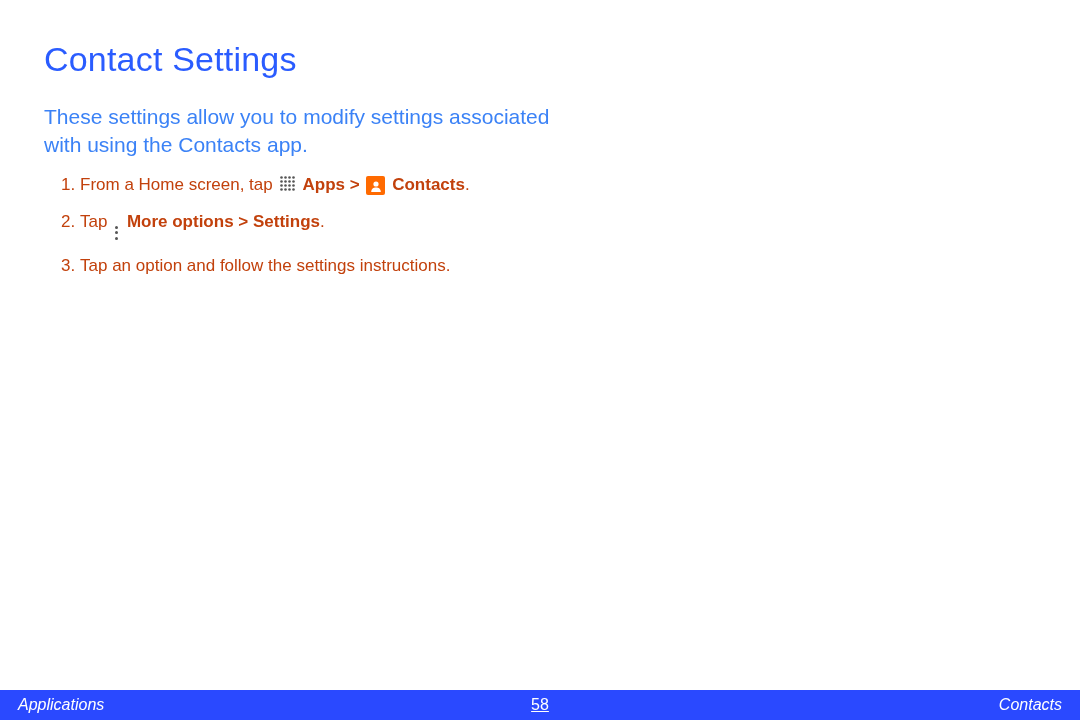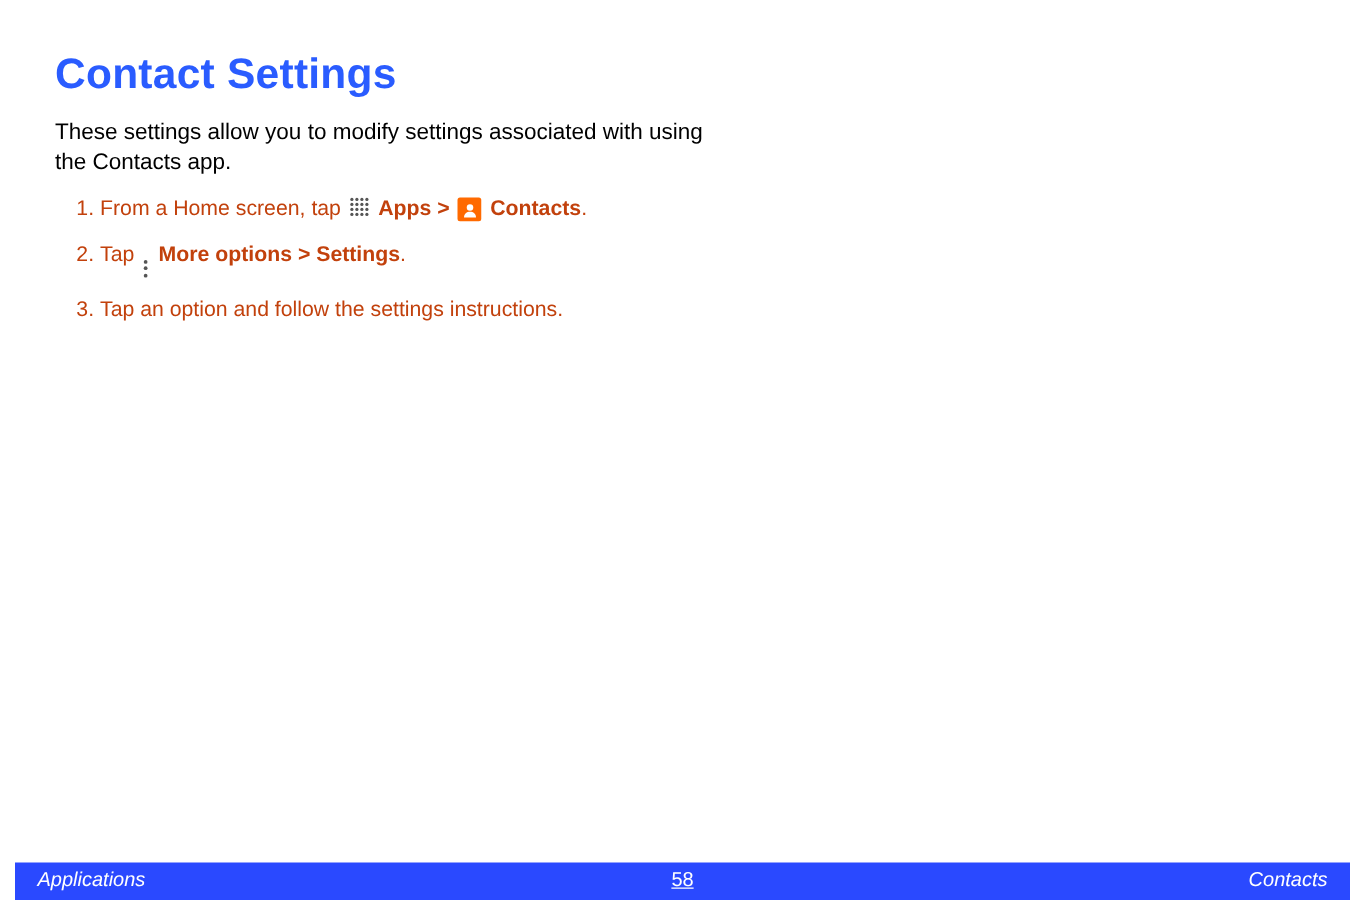--- a/index.html
+++ b/index.html
@@ -6,27 +6,27 @@
     html, body { width: 1080px; height: 720px; font-family: Arial, Helvetica, sans-serif; background: #fff; }
     .page {
       width: 1080px;
       height: 720px;
       position: relative;
       padding: 40px 44px 0 44px;
     }
     .title {
       color: #2a5cff;
       font-size: 34px;
-      font-weight: 700;
-      margin-bottom: 14px;
+      font-weight: 400;
+      margin-bottom: 24px;
       letter-spacing: 0.2px;
     }
     .intro {
-      color: #000000;
-      font-size: 18px;
+      color: #3b82f6;
+      font-size: 21px;
       line-height: 1.35;
       margin-bottom: 14px;
       max-width: 520px;
     }
     .steps {
       padding-left: 36px;
       color: #c2410c;
       font-size: 17px;
     }
     .steps li {
@@ -72,21 +72,20 @@
       left: 0; right: 0; bottom: 0;
       height: 30px;
       background: #2a49ff;
       color: #fff;
       display: flex;
       align-items: center;
       justify-content: space-between;
       padding: 0 18px;
       font-size: 16px;
       font-style: italic;
-      margin-left: 12px;
     }
     .footer .center {
       position: absolute;
       left: 50%;
       transform: translateX(-50%);
       font-style: normal;
       text-decoration: underline;
     }
   </style>
 </head>

